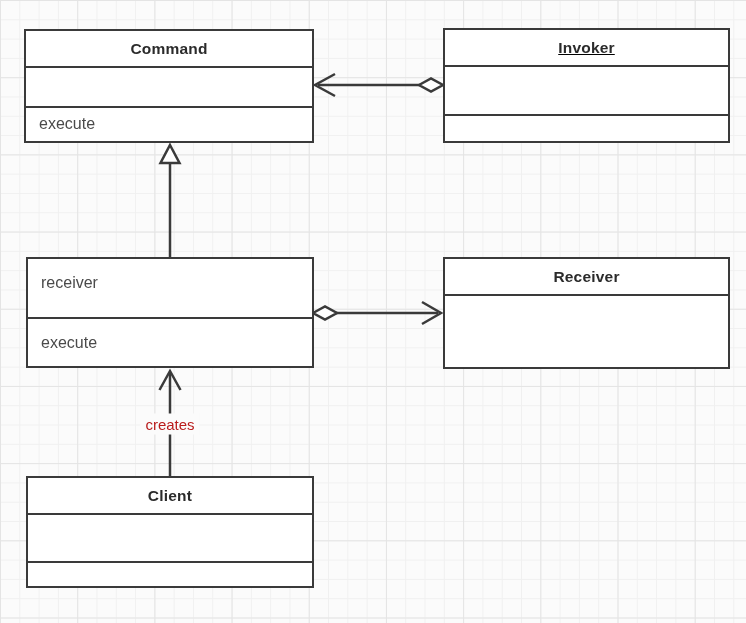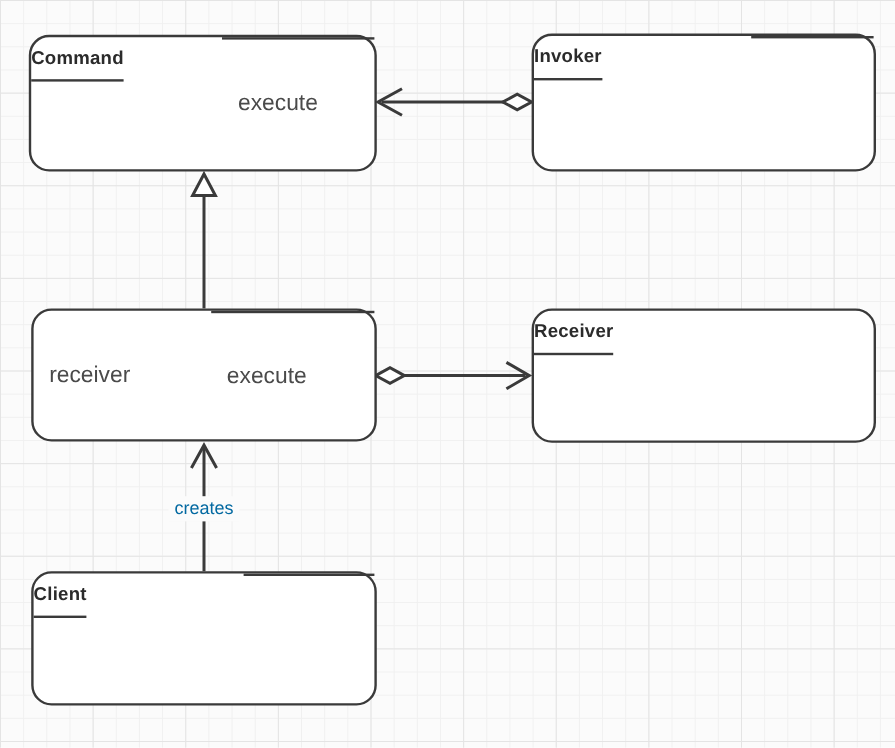--- a/index.html
+++ b/index.html
@@ -17,69 +17,70 @@
       linear-gradient(#f0f0f0 1px, transparent 1px),
       linear-gradient(90deg, #f0f0f0 1px, transparent 1px);
     background-size: 77.2px 77.2px, 77.2px 77.2px, 19.3px 19.3px, 19.3px 19.3px;
   }
 
   .uml-class {
     position: absolute;
     box-sizing: border-box;
     background: #ffffff;
     border: 2.5px solid #3a3a3a;
-    border-radius: 17px;
+    border-radius: 0;
     display: flex;
+    flex-direction: column;
     gap: 11px;
   }
   .uml-title {
     height: 35px;
     flex: 0 0 35px;
     display: flex;
     align-items: center;
     justify-content: center;
     font-size: 15.5px;
     font-weight: bold;
     color: #2b2b2b;
     border-bottom: 2.5px solid #3a3a3a;
     letter-spacing: 0.2px;
   }
   .uml-row {
     flex: 1 1 auto;
     display: flex;
     align-items: center;
     padding-left: 13px;
-    font-size: 19px;
+    font-size: 16px;
     color: #4a4a4a;
   }
   .uml-row.second { border-top: 2.5px solid #3a3a3a; }
 
   #box-command          { left: 24px;  top: 29px;  width: 290px; height: 114px; }
-  #box-invoker          { left: 443px; top: 28px;  width: 287px; height: 115px; }
+  #box-invoker          { left: 443px; top: 28px;  width: 287px; height: 115px; text-decoration: underline; }
   #box-concrete-command { left: 26px;  top: 257px; width: 288px; height: 111px; }
   #box-receiver         { left: 443px; top: 257px; width: 287px; height: 112px; }
   #box-client           { left: 26px;  top: 476px; width: 288px; height: 112px; }
 
   .edges-layer {
     position: absolute;
     left: 0; top: 0;
     width: 746px; height: 623px;
     pointer-events: none;
   }
   .edges-layer * { pointer-events: auto; }
 
   .edge-label {
     position: absolute;
     left: 170px;
     top: 424px;
     transform: translate(-50%, -50%);
     background: #fbfbfb;
     padding: 2px 5px;
     font-size: 15px;
-    color: #0369a1;
+    color: #b91c1c;
     white-space: nowrap;
   }
 </style>
 </head>
 <body>
 
 <div class="canvas">
 
   <svg class="edges-layer" width="746" height="623" viewBox="0 0 746 623" fill="none" stroke="#3a3a3a" stroke-width="2.5">
 

